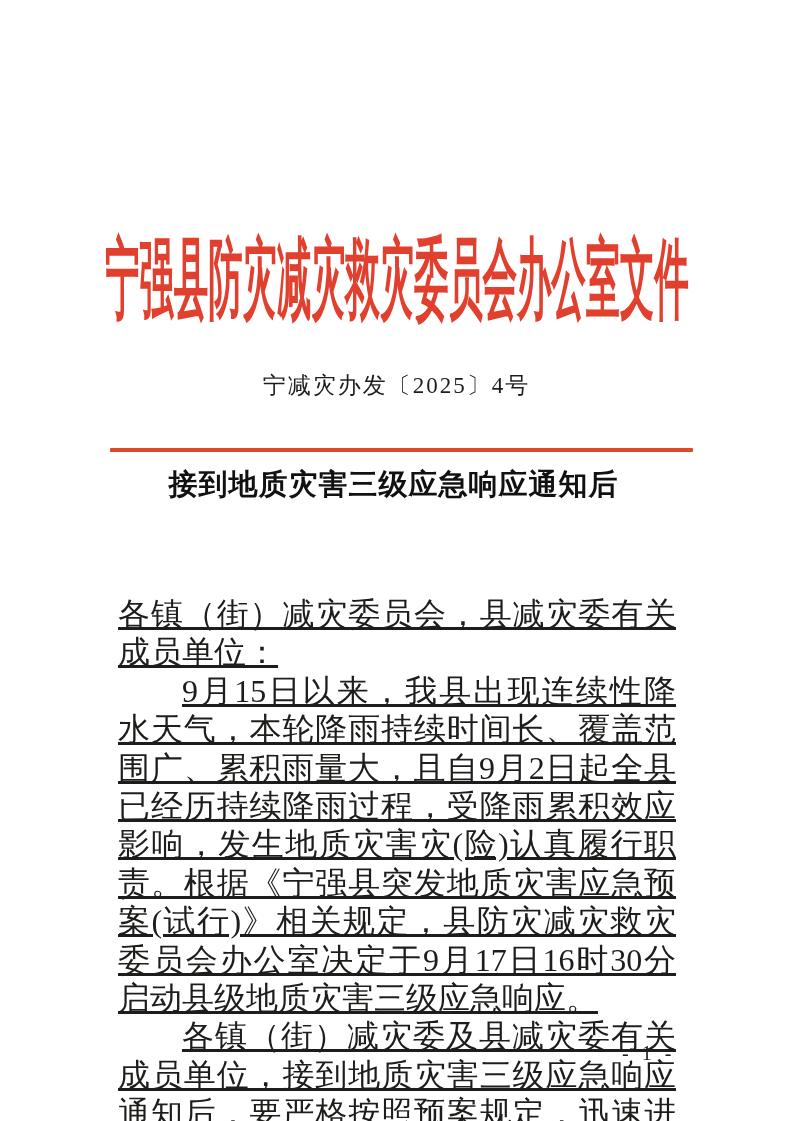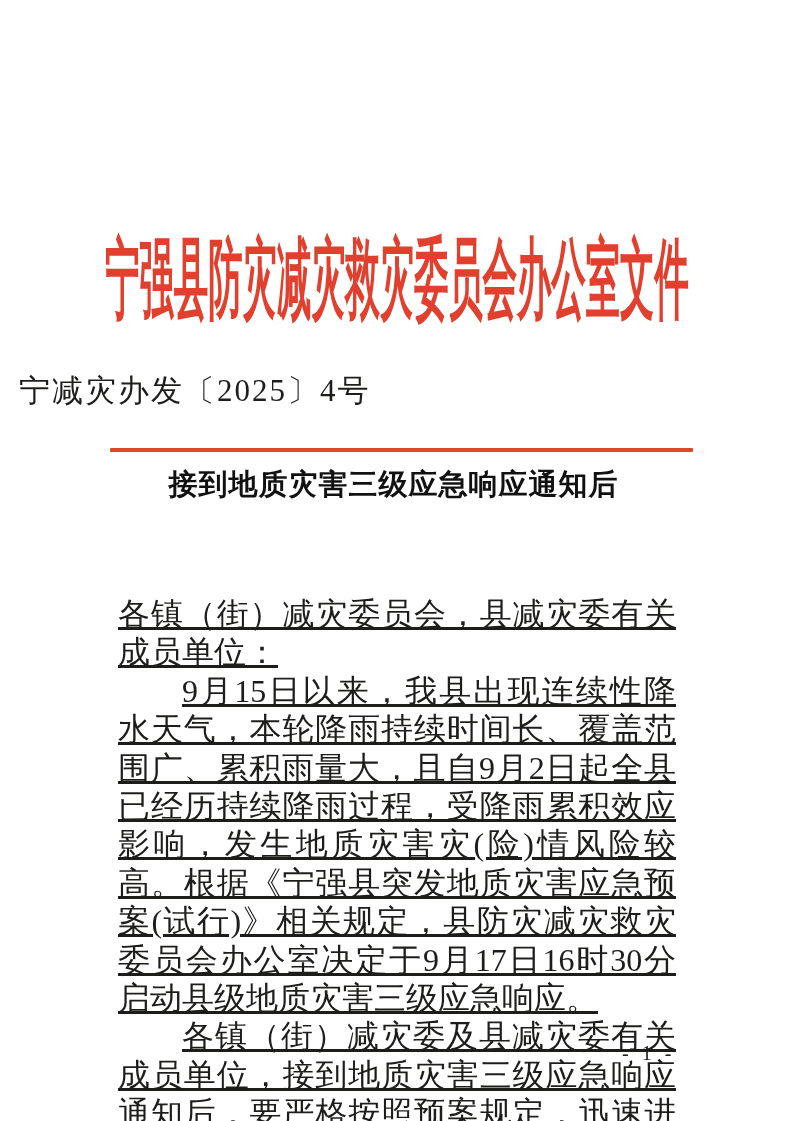--- a/index.html
+++ b/index.html
@@ -41,24 +41,24 @@
     transform:scaleX(0.39);
     transform-origin:center center;
     letter-spacing:0;
   }
   
   .doc-number{
     position:absolute;
     top:370px;
     left:0;
     right:0;
-    font-size:31px;
+    text-align:center;
+    font-size:23px;
     letter-spacing:2px;
     color:var(--ink);
-    margin-left:19px;
   }
   
   .red-rule{
     position:absolute;
     top:448px;
     left:110px;
     width:583px;
     height:4px;
     background:var(--rule-red);
     border-radius:1px;
@@ -115,19 +115,19 @@
   <div class="doc-number">宁减灾办发〔2025〕4号</div>
 
   <div class="red-rule"></div>
 
   <div class="doc-title">
     <div>接到地质灾害三级应急响应通知后</div>
   </div>
 
   <div class="doc-body">
     <p>各镇（街）减灾委员会，县减灾委有关成员单位：</p>
-    <p class="indent">9月15日以来，我县出现连续性降水天气，本轮降雨持续时间长、覆盖范围广、累积雨量大，且自9月2日起全县已经历持续降雨过程，受降雨累积效应影响，发生地质灾害灾(险)情风险较高。根据《宁强县突发地质灾害应急预案(试行)》相关规定，县防灾减灾救灾委员会办公室决定于9月17日16时30分启动县级地质灾害三级应急响应。</p>
+    <p class="indent">9月15日以来，我县出现连续性降水天气，本轮降雨持续时间长、覆盖范围广、累积雨量大，且自9月2日起全县已经历持续降雨过程，受降雨累积效应影响，发生地质灾害灾(险)认真履行职责。根据《宁强县突发地质灾害应急预案(试行)》相关规定，县防灾减灾救灾委员会办公室决定于9月17日16时30分启动县级地质灾害三级应急响应。</p>
     <p class="indent">各镇（街）减灾委及县减灾委有关成员单位，接到地质灾害三级应急响应通知后，要严格按照预案规定，迅速进入应急状态，认真履行职责，密切关注辖区雨情和地质灾害气象风险预警动态，立即开展会商研判，县自然资源局及时精</p>
   </div>
 
   <div class="page-number">- 1 -</div>
 
 </div>
 
 </body></html>

